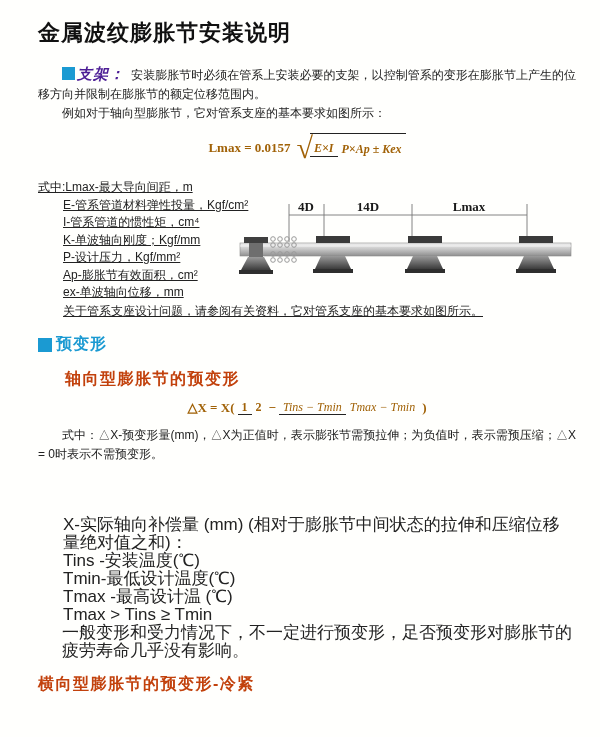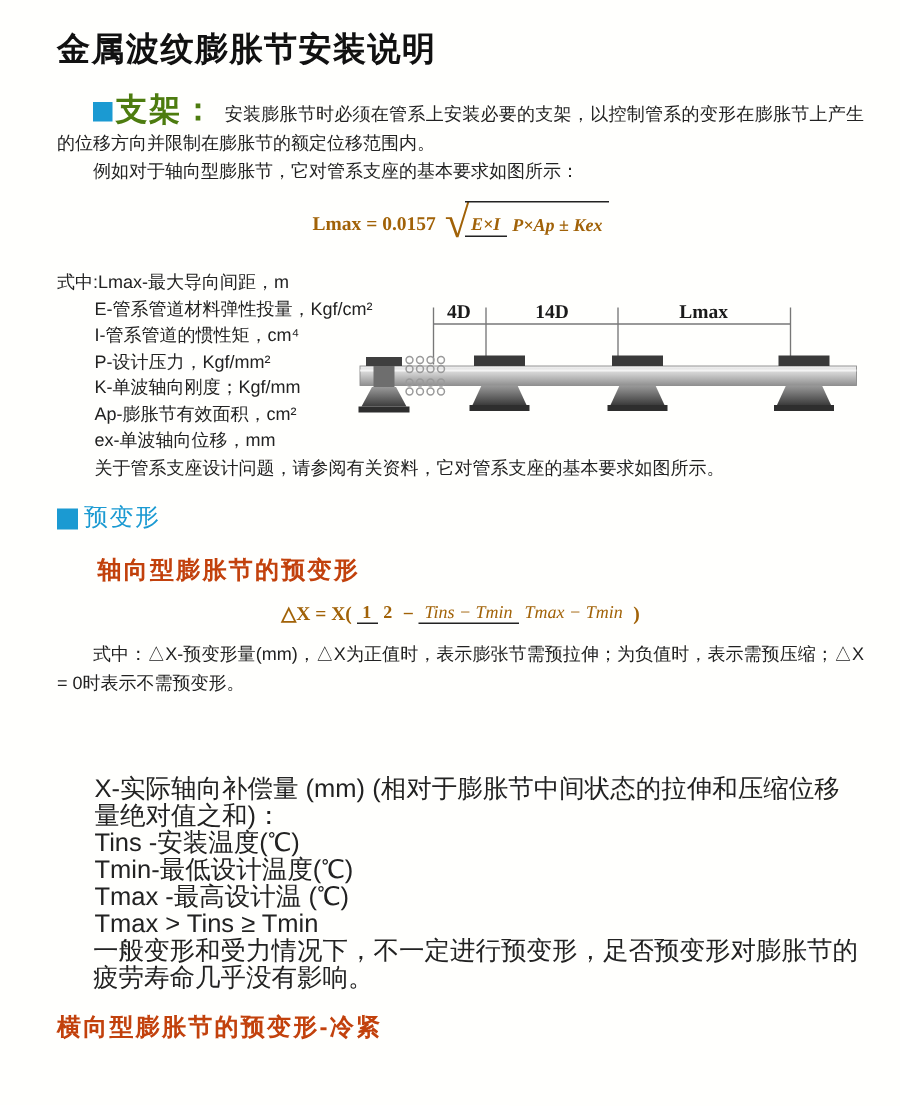--- a/index.html
+++ b/index.html
@@ -19,47 +19,47 @@
     font-weight:bold;
     color:#111;
     margin:6px 0 16px 0;
     letter-spacing:1px;
   }
   .sq{
     display:inline-block;width:13px;height:13px;
     background:#1b9ad2;vertical-align:-1px;margin-right:2px;
   }
   .sec-head-inline{
-    font-size:21px;font-weight:bold;color:#4d7c0f;
-    letter-spacing:1px;margin-right:6px;
+    font-size:15px;font-weight:bold;color:#4c1d95;
+    letter-spacing:1px;margin-right:6px;font-style:italic;
   }
   .body-text{font-size:12px;line-height:19px;}
   p.para{margin:0;text-indent:2em;text-align:justify;}
   p.single{margin:0;text-indent:2em;}
   .formula{
     font-family:"Liberation Serif",serif;
     font-size:13px;font-weight:bold;color:#a16207;
     display:flex;justify-content:center;align-items:center;
     margin:10px 0;
   }
   .frac{display:inline-flex;align-items:center;line-height:1.15;font-size:12px;vertical-align:middle;}
   .frac .num{border-bottom:1px solid #222;padding:0 4px;}
   .frac .den{padding:0 4px;}
   .ital{font-style:italic;}
   .sqrt-wrap{display:inline-flex;align-items:stretch;margin-left:6px;}
   .sqrt-glyph{font-size:30px;font-weight:normal;line-height:1;align-self:center;margin-right:-3px;}
   .sqrt-body{border-top:1.6px solid #222;padding-top:2px;display:inline-flex;align-items:center;}
-  .defs-wrap{position:relative;margin-top:16px;min-height:128px;}
+  .defs-wrap{position:relative;margin-top:16px;min-height:128px;text-decoration:underline;}
   .defs{font-size:12px;line-height:17.5px;}
   .defs .d{white-space:nowrap;}
   .defs .ind{padding-left:25px;}
   .note-line{font-size:12px;line-height:17.5px;padding-left:25px;margin-top:1px;}
   .diagram{position:absolute;top:20px;right:-12px;}
   h2.sec{
-    font-size:16px;font-weight:normal;color:#1b9ad2;
+    font-size:16px;font-weight:bold;color:#1b9ad2;
     margin:14px 0 6px 0;display:flex;align-items:center;gap:2px;letter-spacing:1px;
   }
   h2.sec .sq{width:14px;height:14px;}
   h3.sub{
     font-size:16px;font-weight:bold;color:#c2410c;
     margin:14px 0 6px 0;letter-spacing:1.5px;
   }
   h3.sub.indent{margin-left:27px;}
   .list-block{font-size:17px;line-height:18px;margin-top:48px;}
   .list-block .li{padding-left:25px;}
@@ -88,22 +88,22 @@
         </span>
       </span>
     </span>
   </div>
 
   <div class="defs-wrap">
     <div class="defs">
       <div class="d">式中:Lmax-最大导向间距，m</div>
       <div class="d ind">E-管系管道材料弹性投量，Kgf/cm²</div>
       <div class="d ind">I-管系管道的惯性矩，cm⁴</div>
+      <div class="d ind">K-单波轴向刚度；Kgf/mm</div>
       <div class="d ind">P-设计压力，Kgf/mm²</div>
-      <div class="d ind">K-单波轴向刚度；Kgf/mm</div>
       <div class="d ind">Ap-膨胀节有效面积，cm²</div>
       <div class="d ind">ex-单波轴向位移，mm</div>
     </div>
     <div class="note-line">关于管系支座设计问题，请参阅有关资料，它对管系支座的基本要求如图所示。</div>
 
     <svg class="diagram" width="350" height="105" viewBox="0 0 350 105" xmlns="http://www.w3.org/2000/svg">
       <defs>
         <linearGradient id="pipeGrad" x1="0" y1="0" x2="0" y2="1">
           <stop offset="0" stop-color="#f2f2f2"></stop>
           <stop offset="0.45" stop-color="#c9c9c9"></stop>

